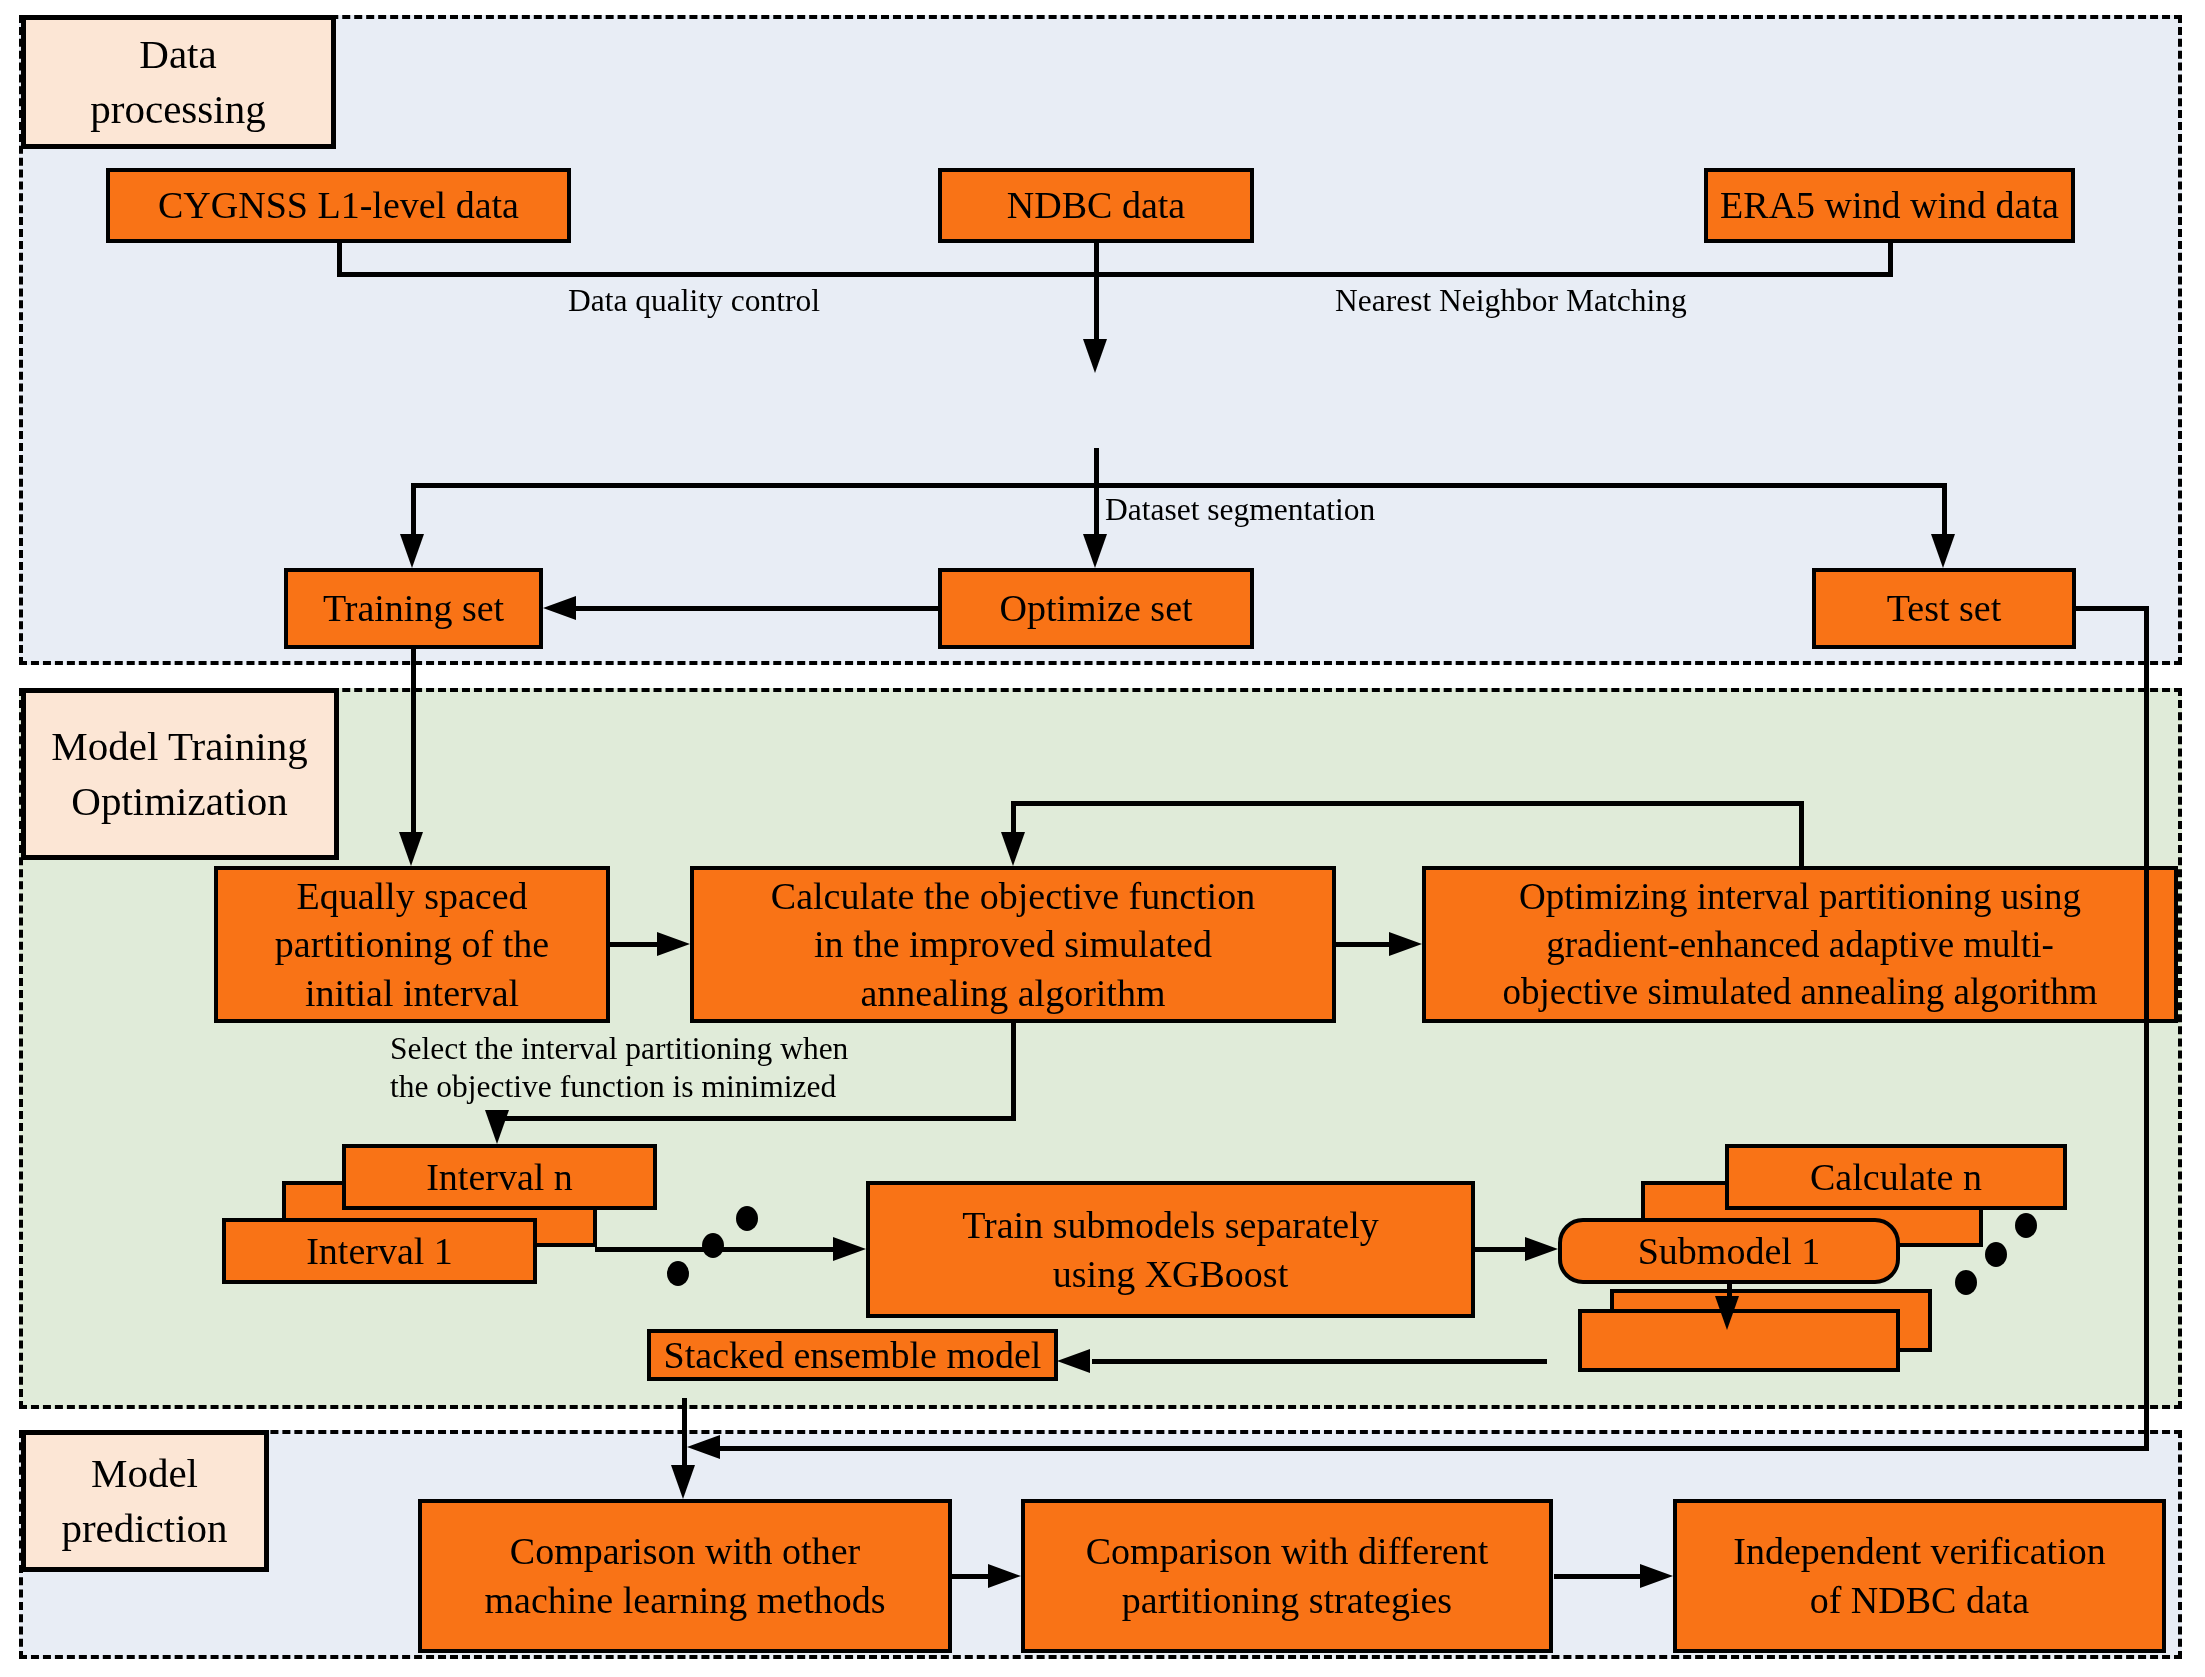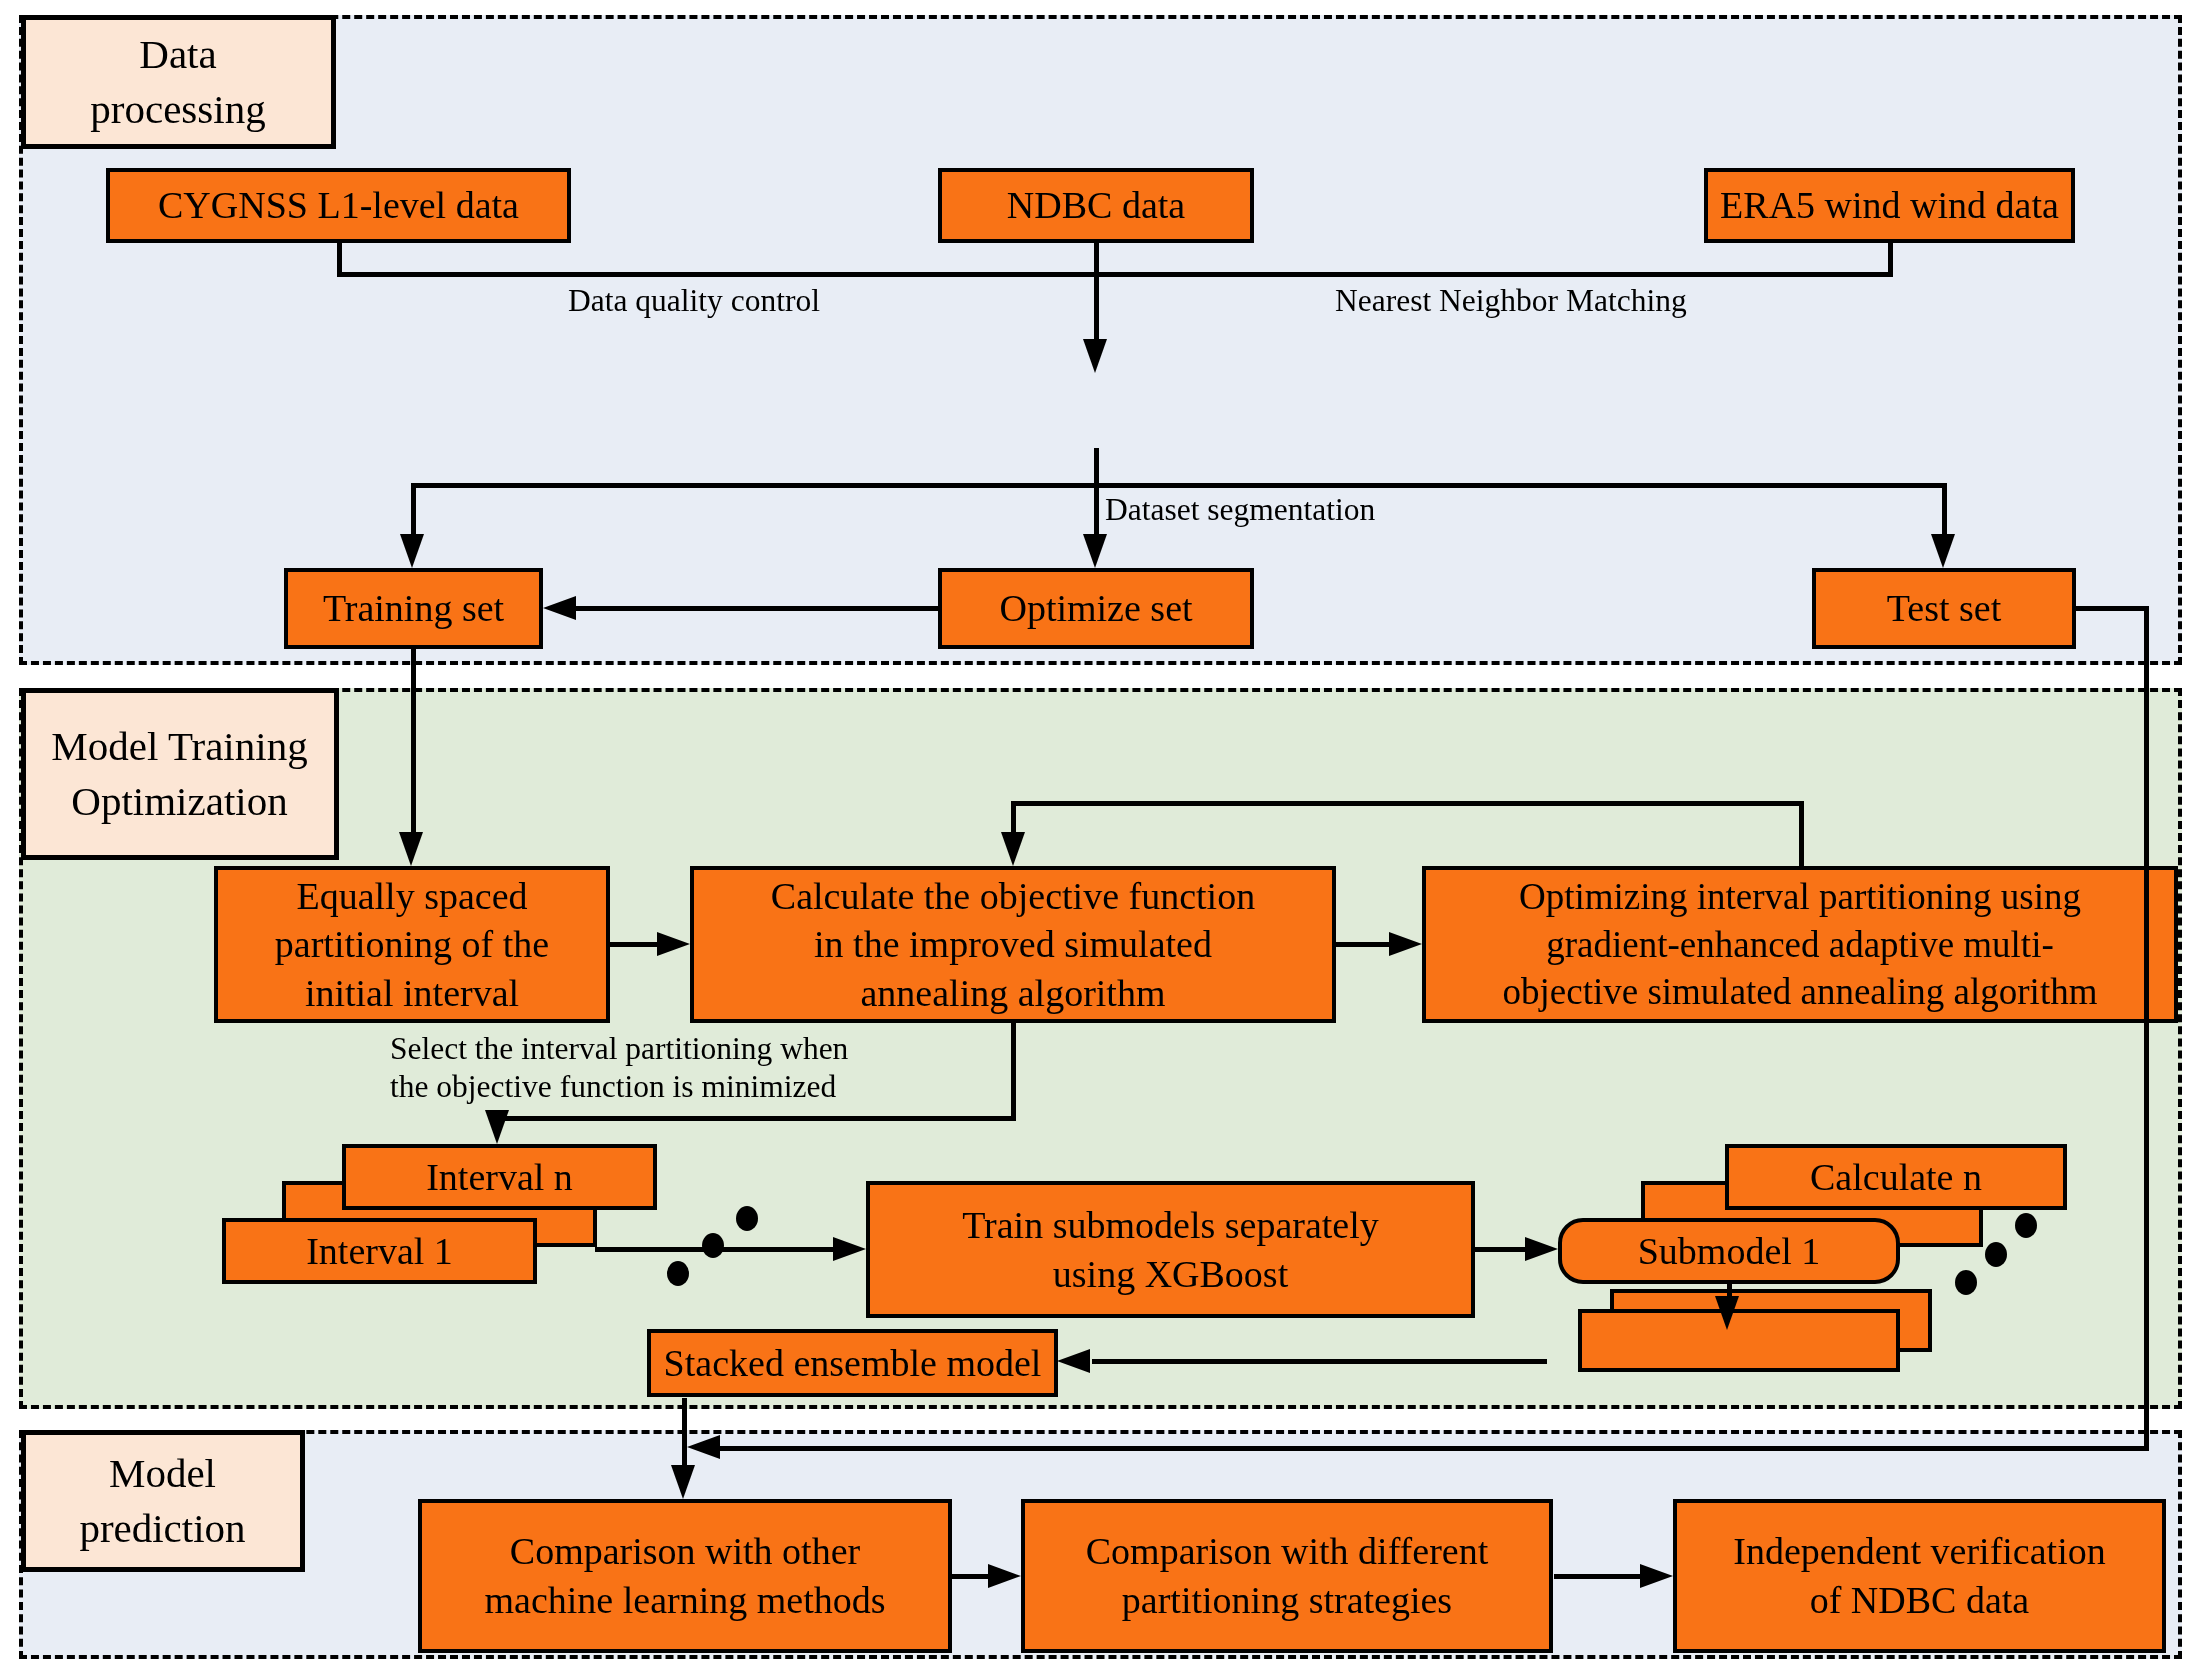--- a/index.html
+++ b/index.html
@@ -46,21 +46,21 @@
 <div id="canvas">
 
   <div class="sec" style="left:19px;top:15px;width:2163px;height:650px;background:#e8edf5;"></div>
   <div class="sec" style="left:19px;top:688px;width:2163px;height:721px;background:#e0ebd9;"></div>
   <div class="sec" style="left:19px;top:1430px;width:2163px;height:229px;background:#e8edf5;"></div>
 
   <div class="slabel" style="left:20.5px;top:15px;width:315px;height:134px;">Data
 processing</div>
   <div class="slabel" style="left:20.5px;top:688px;width:318px;height:172px;">Model Training
 Optimization</div>
-  <div class="slabel" style="left:20.5px;top:1430px;width:284px;height:142px;">Model
+  <div class="slabel" style="left:20.5px;top:1430px;width:248px;height:142px;">Model
 prediction</div>
 
   <div class="box" style="left:106px;top:168px;width:465px;height:75px;">CYGNSS L1-level data</div>
   <div class="box" style="left:938px;top:168px;width:316px;height:75px;">NDBC data</div>
   <div class="box" style="left:1704px;top:168px;width:371px;height:75px;">ERA5 wind wind data</div>
 
   <div class="vl" style="left:337px;top:243px;height:34px;"></div>
   <div class="vl" style="left:1888px;top:243px;height:34px;"></div>
   <div class="hl" style="left:337px;top:272px;width:1556px;"></div>
   <div class="vl" style="left:1094px;top:243px;height:96px;"></div>
@@ -140,21 +140,21 @@
 
   <div class="box ghost" style="left:1610px;top:1289px;width:322px;height:63px;"></div>
   <div class="box topstack" style="left:1578px;top:1309px;width:322px;height:63px;"></div>
 
   <div class="vl over" style="left:1727px;top:1284px;height:18px;"></div>
   <div class="ah down" style="left:1715px;top:1296px;"></div>
 
   <div class="hl" style="left:1092px;top:1359px;width:455px;"></div>
   <div class="ah left" style="left:1057px;top:1349px;"></div>
 
-  <div class="box" style="left:647px;top:1329px;width:411px;height:68px;">Stacked ensemble model</div>
+  <div class="box" style="left:647px;top:1329px;width:411px;height:52px;">Stacked ensemble model</div>
 
   <div class="vl over" style="left:682px;top:1398px;height:70px;"></div>
   <div class="ah down" style="left:671px;top:1465px;"></div>
 
   <div class="hl" style="left:2076px;top:606px;width:73px;"></div>
   <div class="vl over" style="left:2144px;top:606px;height:844px;"></div>
   <div class="hl over" style="left:719px;top:1446px;width:1430px;"></div>
   <div class="ah left" style="left:687px;top:1435px;"></div>
 
   <div class="box" style="left:418px;top:1499px;width:534px;height:154px;">Comparison with other

